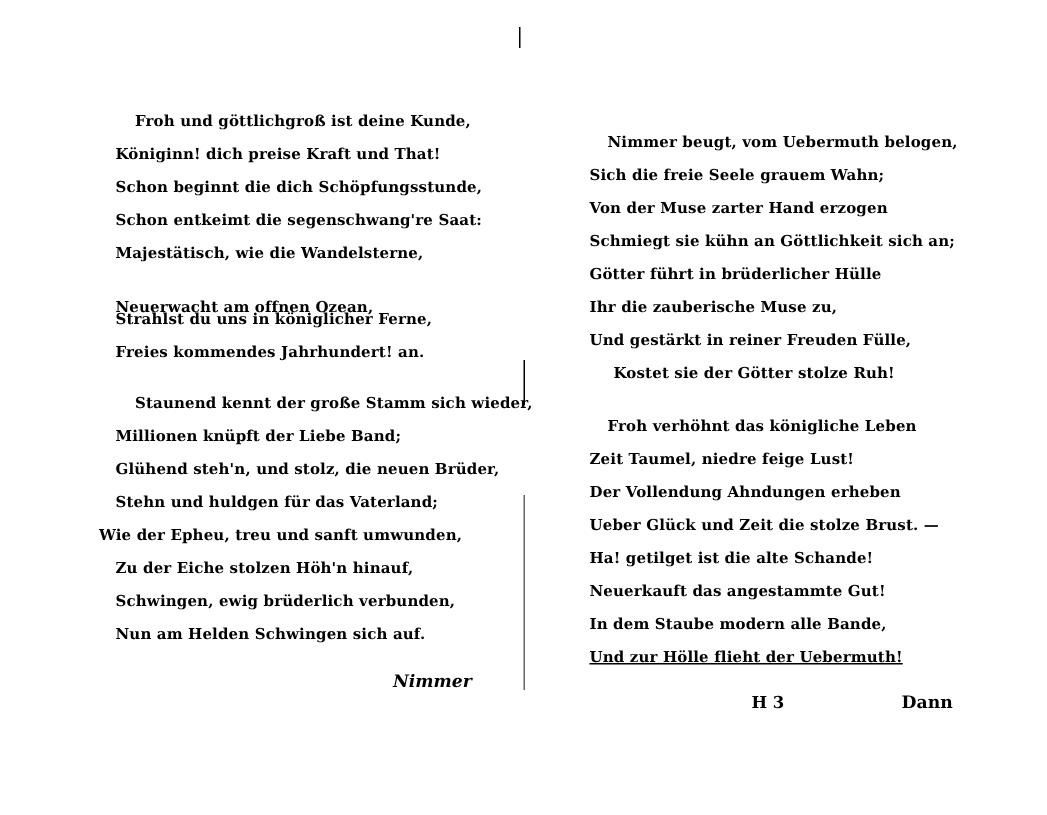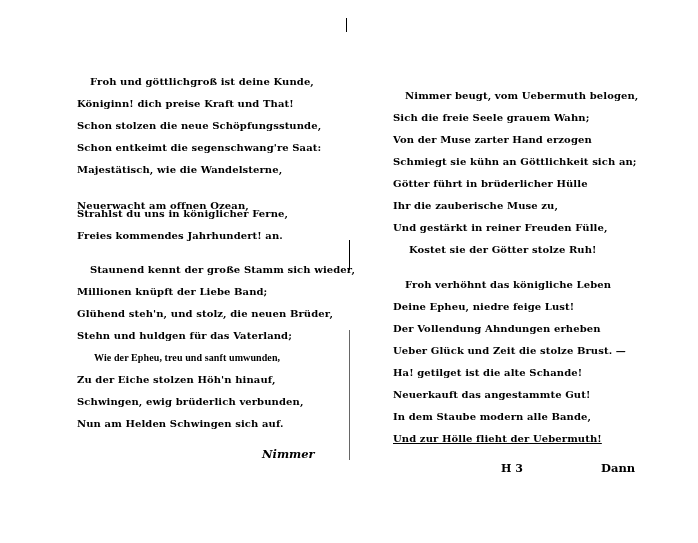--- a/index.html
+++ b/index.html
@@ -21,34 +21,34 @@
     .speck { position: absolute; width: 1px; background: #000; }
   </style>
 </head>
 <body>
 
 <div class="page left">
 
   <div>
     <div class="line" style="left:90px; top:76px;">Froh und göttlichgroß ist deine Kunde,</div>
     <div class="line" style="left:77px; top:98px;">Königinn! dich preise Kraft und That!</div>
-    <div class="line" style="left:77px; top:120px;">Schon stolzen die neue Schöpfungsstunde,</div>
+    <div class="line" style="left:77px; top:120px;">Schon beginnt die dich Schöpfungsstunde,</div>
     <div class="line" style="left:77px; top:142px;">Schon entkeimt die segenschwang're Saat:</div>
     <div class="line" style="left:77px; top:164px;">Majestätisch, wie die Wandelsterne,</div>
     <div class="line" style="left:77px; top:200px;">Neuerwacht am offnen Ozean,</div>
     <div class="line" style="left:77px; top:208px;">Strahlst du uns in königlicher Ferne,</div>
     <div class="line" style="left:77px; top:230px;">Freies kommendes Jahrhundert! an.</div>
   </div>
 
   <div>
     <div class="line" style="left:90px; top:264px;">Staunend kennt der große Stamm sich wieder,</div>
     <div class="line" style="left:77px; top:286px;">Millionen knüpft der Liebe Band;</div>
     <div class="line" style="left:77px; top:308px;">Glühend steh'n, und stolz, die neuen Brüder,</div>
     <div class="line" style="left:77px; top:330px;">Stehn und huldgen für das Vaterland;</div>
-    <div class="line" style="left:94px; top:352px;font-family:Liberation Serif, serif;">Wie der Epheu, treu und sanft umwunden,</div>
+    <div class="line" style="left:66px; top:352px;">Wie der Epheu, treu und sanft umwunden,</div>
     <div class="line" style="left:77px; top:374px;">Zu der Eiche stolzen Höh'n hinauf,</div>
     <div class="line" style="left:77px; top:396px;">Schwingen, ewig brüderlich verbunden,</div>
     <div class="line" style="left:77px; top:418px;">Nun am Helden Schwingen sich auf.</div>
   </div>
 
   <div class="catch" style="left:262px; top:447px;font-style:italic;">Nimmer</div>
 </div>
 
 <div class="speck" style="left:346px; top:18px; height:14px;"></div>
 <div class="speck" style="left:349px; top:240px; height:30px;"></div>
@@ -62,21 +62,21 @@
     <div class="line" style="left:44px; top:134px;">Von der Muse zarter Hand erzogen</div>
     <div class="line" style="left:44px; top:156px;">Schmiegt sie kühn an Göttlichkeit sich an;</div>
     <div class="line" style="left:44px; top:178px;">Götter führt in brüderlicher Hülle</div>
     <div class="line" style="left:44px; top:200px;">Ihr die zauberische Muse zu,</div>
     <div class="line" style="left:44px; top:222px;">Und gestärkt in reiner Freuden Fülle,</div>
     <div class="line" style="left:60px; top:244px;">Kostet sie der Götter stolze Ruh!</div>
   </div>
 
   <div>
     <div class="line" style="left:56px; top:279px;">Froh verhöhnt das königliche Leben</div>
-    <div class="line" style="left:44px; top:301px;">Deine Epheu, niedre feige Lust!</div>
+    <div class="line" style="left:44px; top:301px;">Zeit Taumel, niedre feige Lust!</div>
     <div class="line" style="left:44px; top:323px;">Der Vollendung Ahndungen erheben</div>
     <div class="line" style="left:44px; top:345px;">Ueber Glück und Zeit die stolze Brust. —</div>
     <div class="line" style="left:44px; top:367px;">Ha! getilget ist die alte Schande!</div>
     <div class="line" style="left:44px; top:389px;">Neuerkauft das angestammte Gut!</div>
     <div class="line" style="left:44px; top:411px;">In dem Staube modern alle Bande,</div>
     <div class="line" style="left:44px; top:433px;text-decoration:underline;">Und zur Hölle flieht der Uebermuth!</div>
   </div>
 
   <div class="sig" style="left:152px; top:462px;">H 3</div>
   <div class="catch" style="left:252px; top:461px;">Dann</div>

